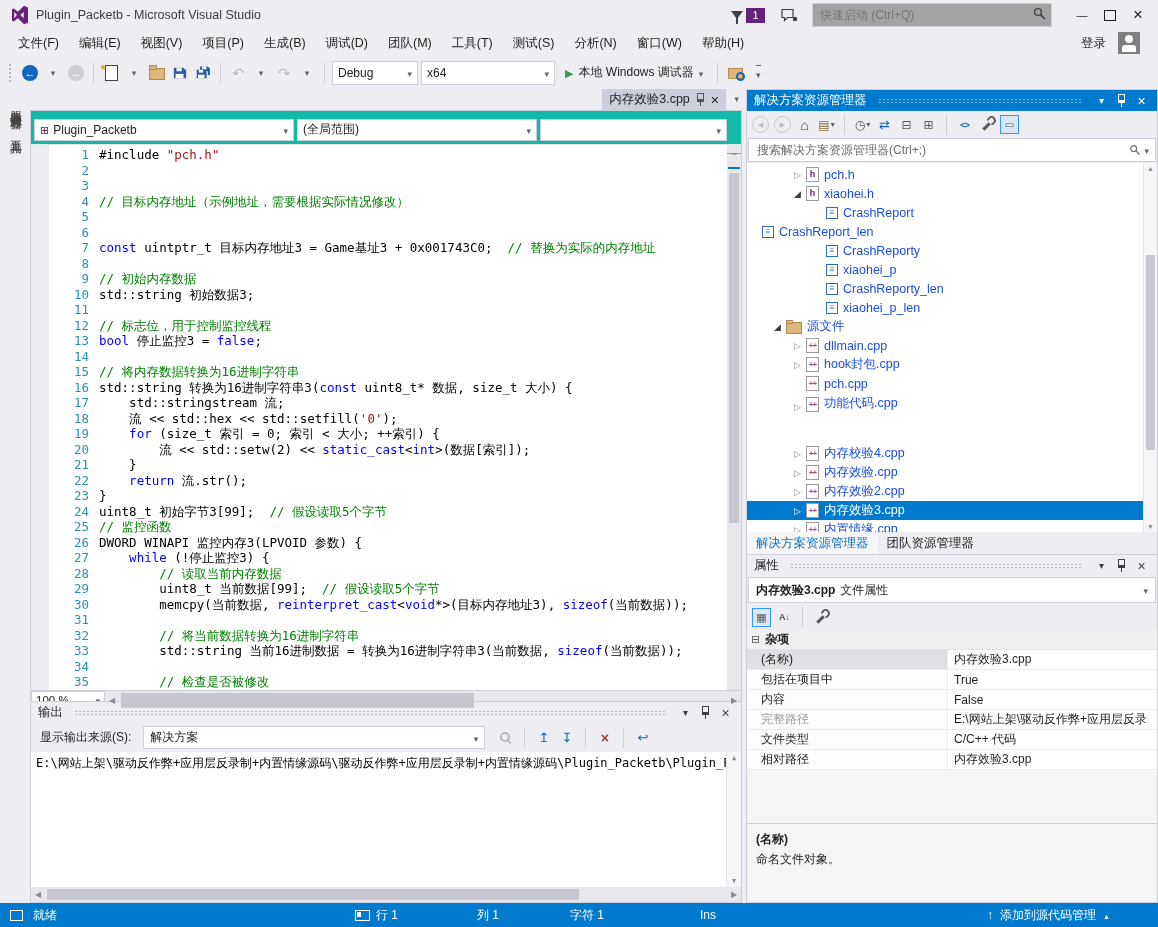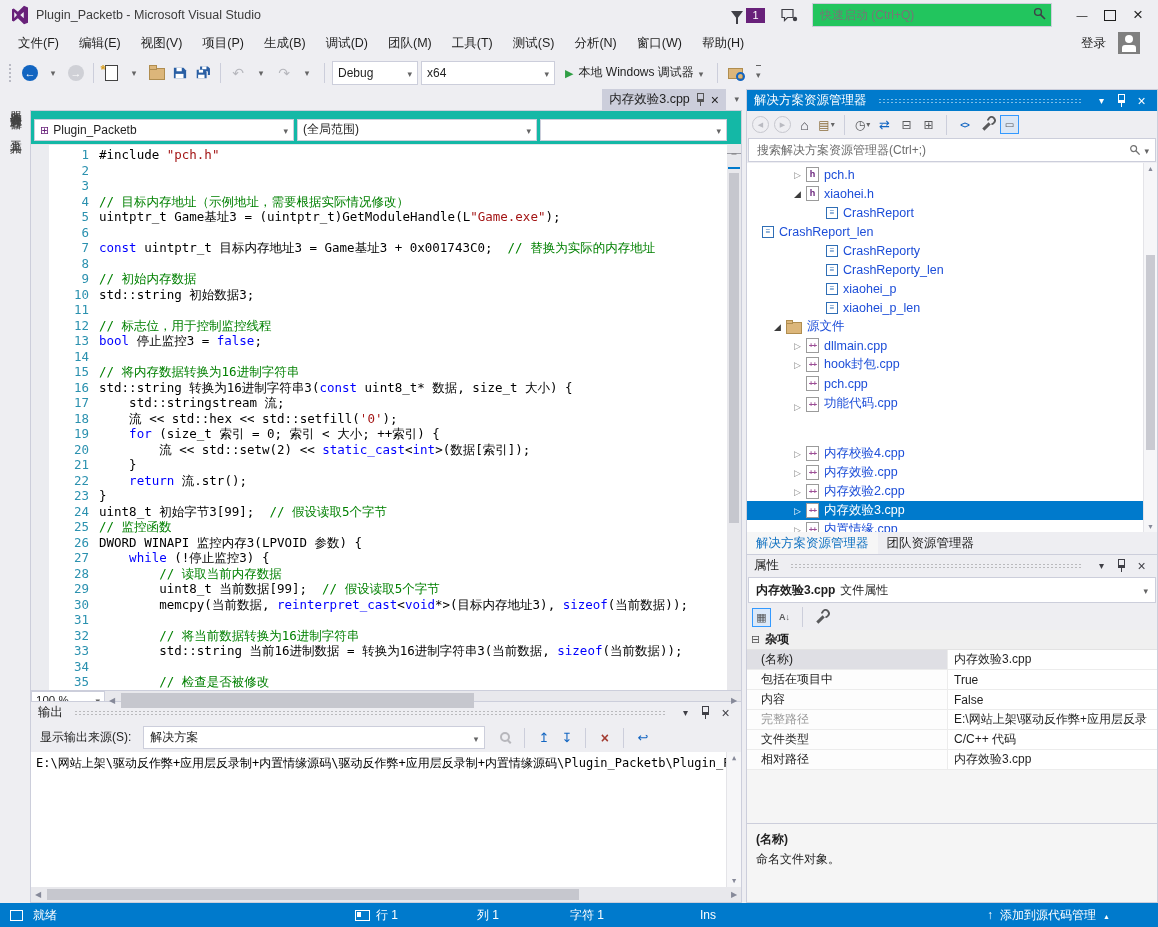--- a/index.html
+++ b/index.html
@@ -8,21 +8,21 @@
       font-family:"Liberation Sans","DejaVu Sans",sans-serif;font-size:12px;color:#1e1e1e;cursor:default}
   
   .titlebar{position:absolute;left:0;top:0;right:0;height:30px;display:flex;align-items:center;padding:0 6px}
   .vslogo{margin:0 6px 0 4px;display:flex}
   .win-title{color:#3c3c3c;font-size:12.5px;margin-right:auto}
   .flagwrap{display:flex;align-items:center;margin-right:16px}
   .funnel{width:0;height:0;border-left:6px solid transparent;border-right:6px solid transparent;border-top:8px solid #3f3f46;position:relative;margin-right:3px}
   .funnel::after{content:"";position:absolute;left:-1px;top:-3px;width:2px;height:8px;background:#3f3f46}
   .nbadge{min-width:15px;height:15px;background:#68217a;color:#fff;font-size:11px;display:flex;align-items:center;justify-content:center;padding:0 2px}
   .fbicon{margin-right:14px;display:flex}
-  .quick-launch{width:228px;height:22px;background:#22c55e;border:1px solid #cccedb;display:flex;align-items:center;padding:0 5px;margin-right:16px}
+  .quick-launch{width:228px;height:22px;background:#a3a3a3;border:1px solid #cccedb;display:flex;align-items:center;padding:0 5px;margin-right:16px}
   .quick-launch input{flex:1;border:none;outline:none;font:12px "Liberation Sans","DejaVu Sans",sans-serif;color:#333;background:transparent}
   .quick-launch input::placeholder{color:#767676}
   .winbtn{width:28px;height:22px;display:flex;align-items:center;justify-content:center;color:#1e1e1e}
   [data-name="minimize-icon"]::before{content:"—";font-size:11px;margin-top:6px}
   [data-name="maximize-icon"]{width:10px;height:9px;border:1px solid #1e1e1e;display:inline-block}
   [data-name="close-window-icon"]::before{content:"×";font-size:17px}
   
   .menubar{position:absolute;top:30px;left:0;right:0;height:26px;display:flex;align-items:center;padding:0 8px;font-size:12.5px}
   .menu-item{padding:4px 10px;color:#1e1e1e}
   .signin{margin-left:auto;padding:0 12px;color:#1e1e1e}
@@ -353,21 +353,21 @@
             <span class="caret" data-name="chevron-down-icon"></span>
           </span>
         </div>
         <div class="code-wrap" data-name="code-editor">
           <div class="margin-strip" data-name="breakpoint-margin"></div>
           <div class="code-scroll" data-name="code-lines">
               <div class="code-line" data-name="code-line"><span class="ln" data-name="line-number">1</span><span class="code-text" data-name="code-text"><span class="tok-n">#include </span><span class="tok-s">"pch.h"</span></span></div>
               <div class="code-line" data-name="code-line"><span class="ln" data-name="line-number">2</span><span class="code-text" data-name="code-text"></span></div>
               <div class="code-line" data-name="code-line"><span class="ln" data-name="line-number">3</span><span class="code-text" data-name="code-text"></span></div>
               <div class="code-line" data-name="code-line"><span class="ln" data-name="line-number">4</span><span class="code-text" data-name="code-text"><span class="tok-c">// 目标内存地址（示例地址，需要根据实际情况修改）</span></span></div>
-              <div class="code-line" data-name="code-line"><span class="ln" data-name="line-number">5</span><span class="code-text" data-name="code-text"><span class="tok-n">uintptr_t Game基址3 = (uintptr_t)GetModuleHandle(L</span><span class="tok-s">"Game.exe"</span><span class="tok-n">);</span></span></div>
+              <div class="code-line" data-name="code-line"><span class="ln" data-name="line-number">5</span></div>
               <div class="code-line" data-name="code-line"><span class="ln" data-name="line-number">6</span><span class="code-text" data-name="code-text"></span></div>
               <div class="code-line" data-name="code-line"><span class="ln" data-name="line-number">7</span><span class="code-text" data-name="code-text"><span class="tok-k">const</span><span class="tok-n"> uintptr_t 目标内存地址3 = Game基址3 + 0x001743C0;  </span><span class="tok-c">// 替换为实际的内存地址</span></span></div>
               <div class="code-line" data-name="code-line"><span class="ln" data-name="line-number">8</span><span class="code-text" data-name="code-text"></span></div>
               <div class="code-line" data-name="code-line"><span class="ln" data-name="line-number">9</span><span class="code-text" data-name="code-text"><span class="tok-c">// 初始内存数据</span></span></div>
               <div class="code-line" data-name="code-line"><span class="ln" data-name="line-number">10</span><span class="code-text" data-name="code-text"><span class="tok-n">std::string 初始数据3;</span></span></div>
               <div class="code-line" data-name="code-line"><span class="ln" data-name="line-number">11</span><span class="code-text" data-name="code-text"></span></div>
               <div class="code-line" data-name="code-line"><span class="ln" data-name="line-number">12</span><span class="code-text" data-name="code-text"><span class="tok-c">// 标志位，用于控制监控线程</span></span></div>
               <div class="code-line" data-name="code-line"><span class="ln" data-name="line-number">13</span><span class="code-text" data-name="code-text"><span class="tok-k">bool</span><span class="tok-n"> 停止监控3 = </span><span class="tok-k">false</span><span class="tok-n">;</span></span></div>
               <div class="code-line" data-name="code-line"><span class="ln" data-name="line-number">14</span><span class="code-text" data-name="code-text"></span></div>
               <div class="code-line" data-name="code-line"><span class="ln" data-name="line-number">15</span><span class="code-text" data-name="code-text"><span class="tok-c">// 将内存数据转换为16进制字符串</span></span></div>
@@ -510,26 +510,26 @@
             <span class="tlabel" data-name="tree-item-label">CrashReport_len</span>
           </div>
           <div class="tree-row" data-name="tree-item" style="padding-left: 64px;">
             <span class="exp exp-none" data-name="expander-spacer"></span>
             <span class="ticon" data-name="member-icon"></span>
             <span class="tlabel" data-name="tree-item-label">CrashReporty</span>
           </div>
           <div class="tree-row" data-name="tree-item" style="padding-left: 64px;">
             <span class="exp exp-none" data-name="expander-spacer"></span>
             <span class="ticon" data-name="member-icon"></span>
+            <span class="tlabel" data-name="tree-item-label">xiaohei_p</span>
+          </div>
+          <div class="tree-row" data-name="tree-item" style="padding-left: 64px;">
+            <span class="exp exp-none" data-name="expander-spacer"></span>
+            <span class="ticon" data-name="member-icon"></span>
             <span class="tlabel" data-name="tree-item-label">CrashReporty_len</span>
-          </div>
-          <div class="tree-row" data-name="tree-item" style="padding-left: 64px;">
-            <span class="exp exp-none" data-name="expander-spacer"></span>
-            <span class="ticon" data-name="member-icon"></span>
-            <span class="tlabel" data-name="tree-item-label">xiaohei_p</span>
           </div>
           <div class="tree-row" data-name="tree-item" style="padding-left: 64px;">
             <span class="exp exp-none" data-name="expander-spacer"></span>
             <span class="ticon" data-name="member-icon"></span>
             <span class="tlabel" data-name="tree-item-label">xiaohei_p_len</span>
           </div>
           <div class="tree-row" data-name="tree-item" style="padding-left: 24px;">
             <span class="exp exp-expanded" data-name="expander-icon"></span>
             <span class="ticon" data-name="folder-icon"></span>
             <span class="tlabel" data-name="tree-item-label">源文件</span>

